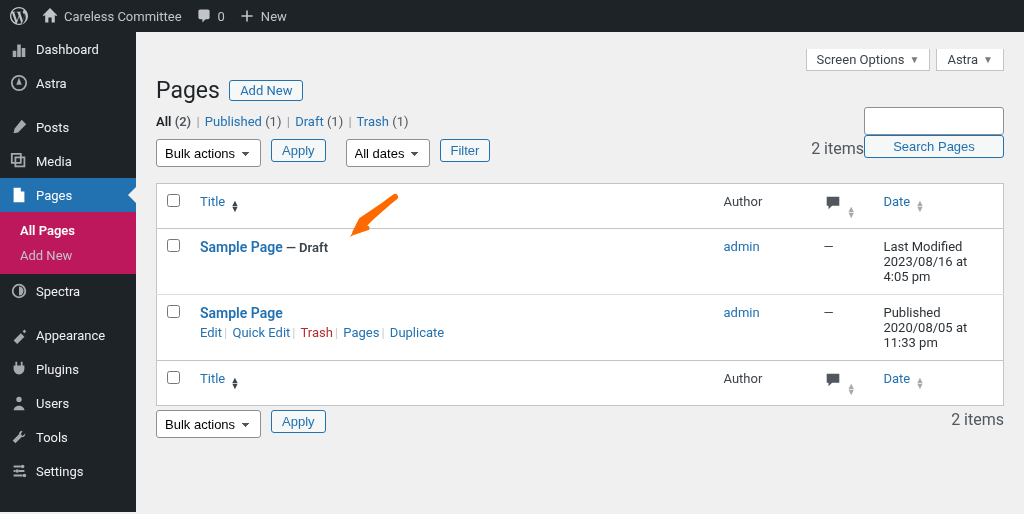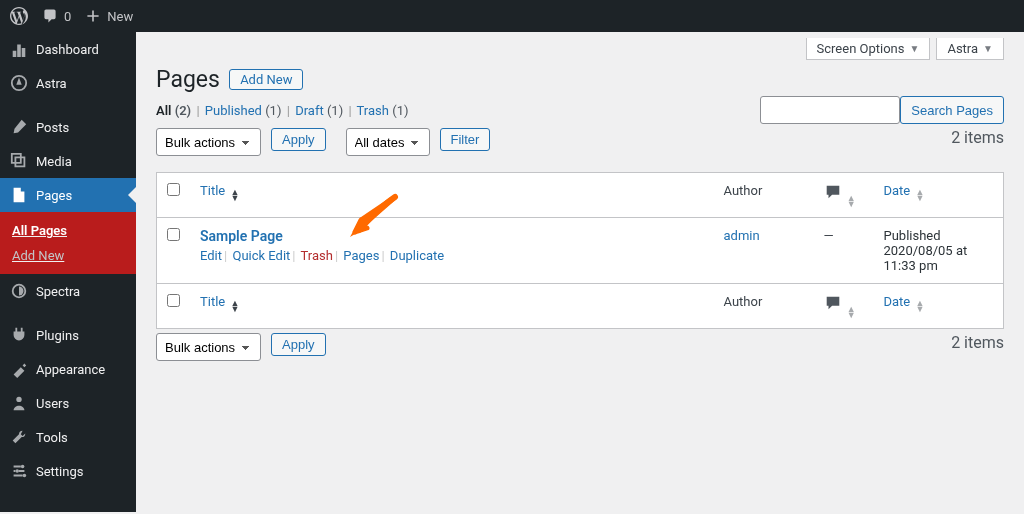--- a/index.html
+++ b/index.html
@@ -47,35 +47,35 @@
   .menu-item svg { fill:#a7aaad; width:18px; height:18px; flex-shrink:0; }
   .menu-item.current {
     background:#2271b1; color:#fff; position:relative;
   }
   .menu-item.current svg { fill:#fff; }
   .menu-item.current::after {
     content:''; position:absolute; right:-8px; top:50%; transform:translateY(-50%);
     border:8px solid transparent; border-right-color:#f0f0f1; right:0;
   }
   .submenu {
-    background:#b91c1c; padding:6px 0;text-decoration:underline;
+    background:#be185d; padding:6px 8px;
   }
   .submenu .sub {
     padding:5px 12px; font-size:13px; color:#c3c4c7; cursor:pointer;
   }
   .submenu .sub.current { color:#fff; font-weight:600; }
 
   
   #content {
     position:absolute; left:136px; right:0; top:32px; bottom:0;
     padding:0 20px 20px 20px;
     overflow:auto;
   }
   .top-options {
-    display:flex; justify-content:flex-end; gap:6px; padding-top:6px;
+    display:flex; justify-content:flex-end; gap:6px; padding-top:17px;
   }
   .panel-tab {
     background:#fff; border:1px solid #c3c4c7; border-top:none;
     padding:3px 10px; font-size:13px; cursor:pointer;
     display:flex; align-items:center; gap:5px;
   }
   .panel-tab .tri { font-size:10px; color:#787c82; }
 
   h1 {
     font-size:23px; font-weight:400; color:#1d2327;
@@ -87,21 +87,21 @@
     padding:2px 10px; font-size:13px; border-radius:3px;
     margin-left:6px; position:relative; top:-3px; cursor:pointer;
   }
 
   .subsubsub { font-size:13px; margin-bottom:10px; }
   .subsubsub a { color:#2271b1; text-decoration:none; }
   .subsubsub .count { color:#50575e; }
   .subsubsub .sep { color:#999; margin:0 2px; }
   .subsubsub .current { color:#1d2327; font-weight:600; }
 
-  .search-row { float:right; display:flex; margin-top:-32px; }
+  .search-row { float:right; display:flex; margin-top:-32px;flex-direction:column; }
   input[type=search] {
     border:1px solid #8c8f94; border-radius:3px; padding:3px 6px;
     width:140px; height:28px; background:#fff;
   }
   .btn {
     border:1px solid #2271b1; color:#2271b1; background:#f6f7f7;
     padding:3px 10px; border-radius:3px; font-size:13px; cursor:pointer;
   }
   select {
     border:1px solid #8c8f94; border-radius:3px; padding:3px 24px 3px 8px;
@@ -160,20 +160,26 @@
 
 <div id="adminbar">
   <div class="left">
     <span class="item">
       <svg width="18" height="18" viewBox="0 0 20 20">
           <path d="M10 0C4.5 0 0 4.5 0 10s4.5 10 10 10 10-4.5 10-10S15.5 0 10 0zM1.5 10c0-1.2.3-2.4.7-3.5l4 11C3.5 16 1.5 13.2 1.5 10zm8.5 8.5c-.8 0-1.6-.1-2.4-.3l2.5-7.4 2.6 7.2c0 .1 0 .1.1.1-.9.3-1.8.4-2.8.4zm1.2-12.5c.5 0 1-.1 1-.1.5 0 .4-.7-.1-.7 0 0-1.4.1-2.3.1-.8 0-2.2-.1-2.2-.1-.5 0-.5.7-.1.7 0 0 .4.1.9.1l1.3 3.7L7.8 15l-3.1-9c.5 0 1-.1 1-.1.5 0 .4-.7-.1-.7 0 0-1.4.1-2.3.1h-.5C4.3 2.9 7 1.5 10 1.5c2.2 0 4.3.8 5.8 2.2h-.1c-.8 0-1.4.7-1.4 1.5 0 .7.4 1.3.8 2 .3.6.7 1.3.7 2.4 0 .7-.3 1.6-.7 2.8l-.8 2.8-3.1-9.2zm5.3 1.1c.7 1.3 1 2.7 1 4.4 0 3.5-1.9 6.5-4.7 8.2l2.6-7.5c.5-1.2.6-2.2.6-3.1.1-.7 0-1.3-.5-2z"></path>
         </svg>
     </span>
     <span class="item">
       <svg width="16" height="16" viewBox="0 0 20 20">
+          <path d="M16 8.5l1.5 1.8 1.5-1.3L10 0 1 9l1.5 1.3L4 8.5V18h4v-6h4v6h4z"></path>
+        </svg>
+      <span>Careless Committee</span>
+    </span>
+    <span class="item">
+      <svg width="16" height="16" viewBox="0 0 20 20">
           <path d="M5 2h10c1.1 0 2 .9 2 2v8c0 1.1-.9 2-2 2h-3l-4 4v-4H5c-1.1 0-2-.9-2-2V4c0-1.1.9-2 2-2z"></path>
         </svg>
       <span>0</span>
     </span>
     <span class="item">
       <svg width="16" height="16" viewBox="0 0 20 20">
           <path d="M9 3h2v6h6v2h-6v6H9v-6H3V9h6z"></path>
         </svg>
       <span>New</span>
     </span>
@@ -220,29 +226,29 @@
   <div class="menu-item">
     <svg viewBox="0 0 20 20">
         <circle cx="10" cy="10" r="7" fill="none" stroke="#a7aaad" stroke-width="2"></circle>
         <path d="M10 5a5 5 0 010 10z"></path>
       </svg>
     <span>Spectra</span>
   </div>
   <div style="height:10px"></div>
   <div class="menu-item">
     <svg viewBox="0 0 20 20">
+        <path d="M4 16l8-8 4 4-8 8zM14 6l2-2 2 2-2 2z"></path>
+      </svg>
+    <span>Appearance</span>
+  </div>
+  <div class="menu-item">
+    <svg viewBox="0 0 20 20">
         <path d="M6 2v4H4v4a6 6 0 0012 0V6h-2V2h-2v4H8V2z"></path>
       </svg>
     <span>Plugins</span>
-  </div>
-  <div class="menu-item">
-    <svg viewBox="0 0 20 20">
-        <path d="M4 16l8-8 4 4-8 8zM14 6l2-2 2 2-2 2z"></path>
-      </svg>
-    <span>Appearance</span>
   </div>
   <div class="menu-item">
     <svg viewBox="0 0 20 20">
         <circle cx="10" cy="6" r="3"></circle>
         <path d="M4 18c0-3 3-5 6-5s6 2 6 5z"></path>
       </svg>
     <span>Users</span>
   </div>
   <div class="menu-item">
     <svg viewBox="0 0 20 20">
@@ -322,20 +328,30 @@
               <span>▼</span>
             </span>
         </th>
         <th class="col-date"><a href="#" class="link"><span>Date</span> <span class="sort-caret" style="color:#a7aaad">
                 <span>▲</span>
                 <span>▼</span>
               </span></a></th>
       </tr>
     </thead>
     <tbody id="page-rows">
+        <tr>
+          <td class="col-cb"><input type="checkbox" style=""></td>
+     <td class="col-title">
+        <a href="#" class="link row-title">Sample Page</a><span class="post-state"> — Draft</span>
+        
+     </td>
+     <td class="col-author"><a href="#" class="link">admin</a></td>
+     <td class="col-comments">—</td>
+     <td class="col-date date-cell">Last Modified<br>2023/08/16 at 4:05 pm</td>
+        </tr>
         <tr>
           <td class="col-cb"><input type="checkbox" style=""></td>
      <td class="col-title">
         <a href="#" class="link row-title">Sample Page</a><span class="post-state"></span>
         <div class="row-actions">
       <a href="#">Edit</a><span class="sep">|</span>
       <a href="#">Quick Edit</a><span class="sep">|</span>
       <span class="trash"><a href="#">Trash</a></span><span class="sep">|</span>
       <a href="#">Pages</a><span class="sep">|</span>
       <a href="#">Duplicate</a>

